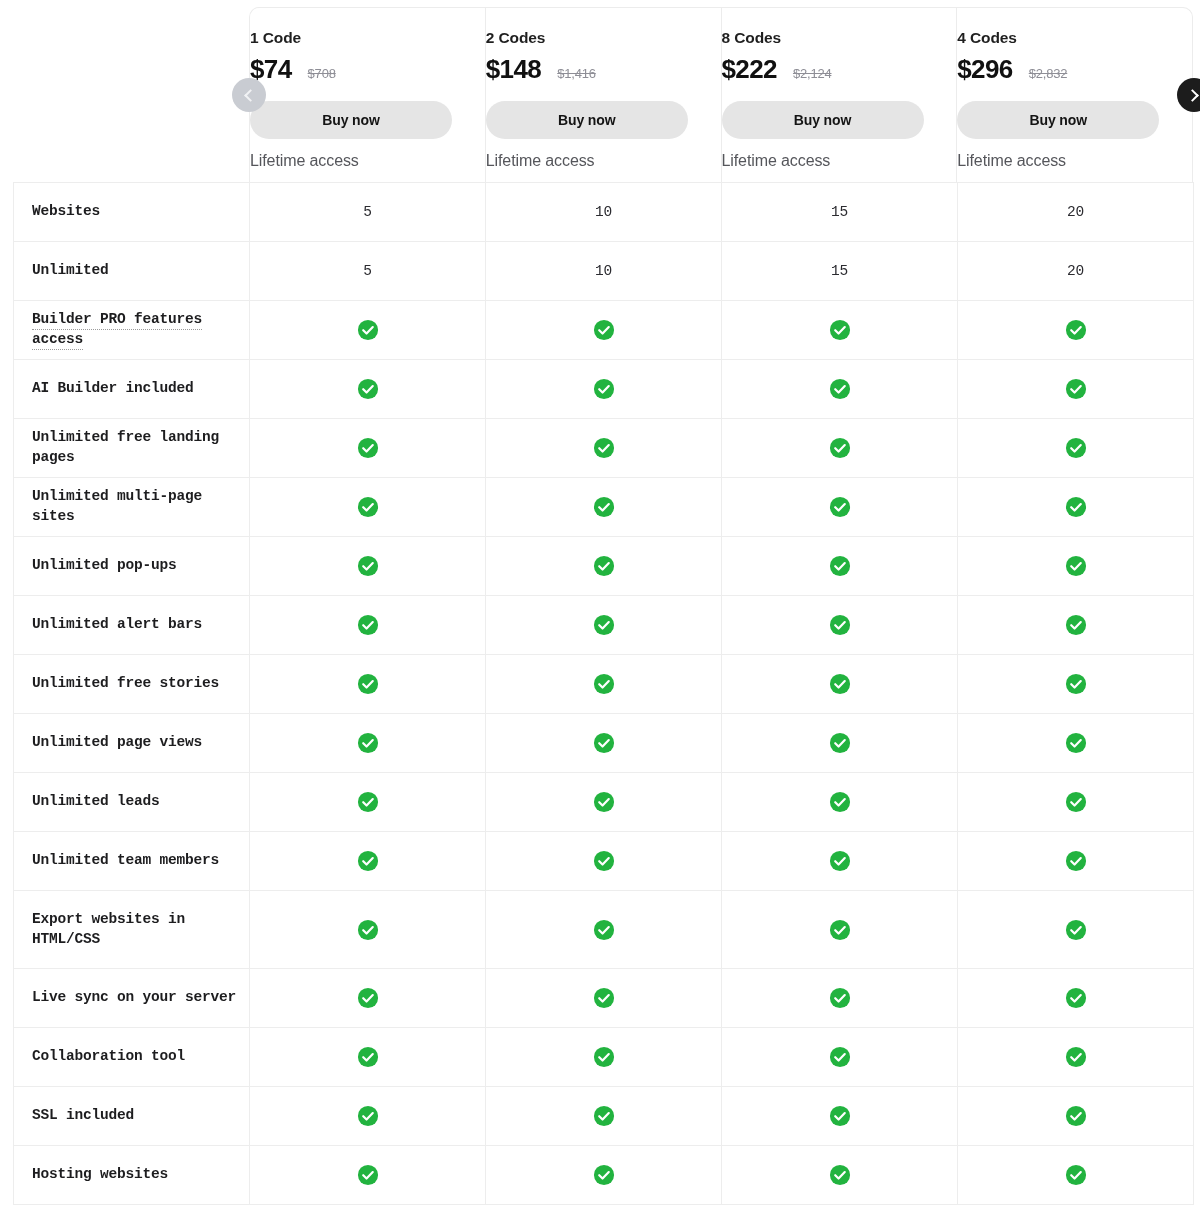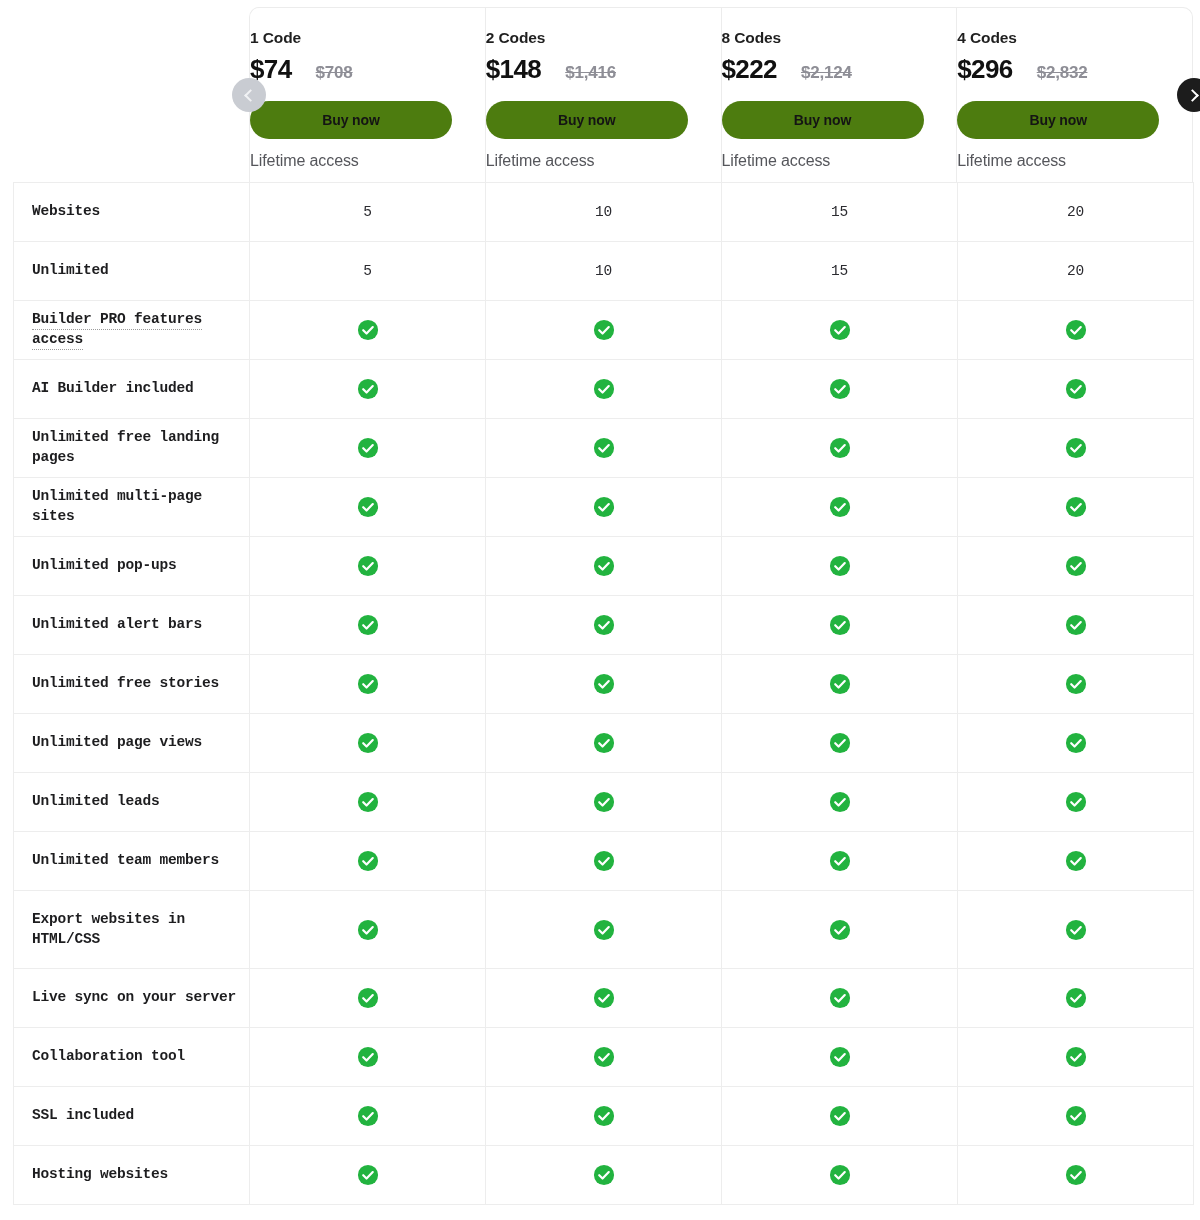--- a/index.html
+++ b/index.html
@@ -51,46 +51,45 @@
     font-weight: bold;
     color: #1f1f1f;
     letter-spacing: -0.1px;
     line-height: 1;
     margin-bottom: 10px;
   }
 
   .plan-price-row {
     display: flex;
     align-items: baseline;
-    gap: 24px;
+    gap: 16px;
     margin-bottom: 15px;
     height: 30px;
   }
 
   .plan-price {
     font-size: 26px;
     font-weight: bold;
     color: #111111;
     letter-spacing: -0.6px;
     line-height: 1;
   }
 
   .plan-price-old {
-    font-size: 17px;
+    font-size: 13px;
     color: #8e8e96;
     text-decoration: line-through;
     line-height: 1;
     letter-spacing: -0.2px;
-    font-weight: bold;
   }
 
   .buy-btn {
     width: 202px;
     height: 38px;
-    background: #4d7c0f;
+    background: #e5e5e5;
     border: none;
     border-radius: 19px;
     font-family: "Liberation Sans", sans-serif;
     font-size: 14px;
     font-weight: bold;
     color: #141414;
     cursor: pointer;
     letter-spacing: -0.1px;
     display: flex;
     align-items: center;

